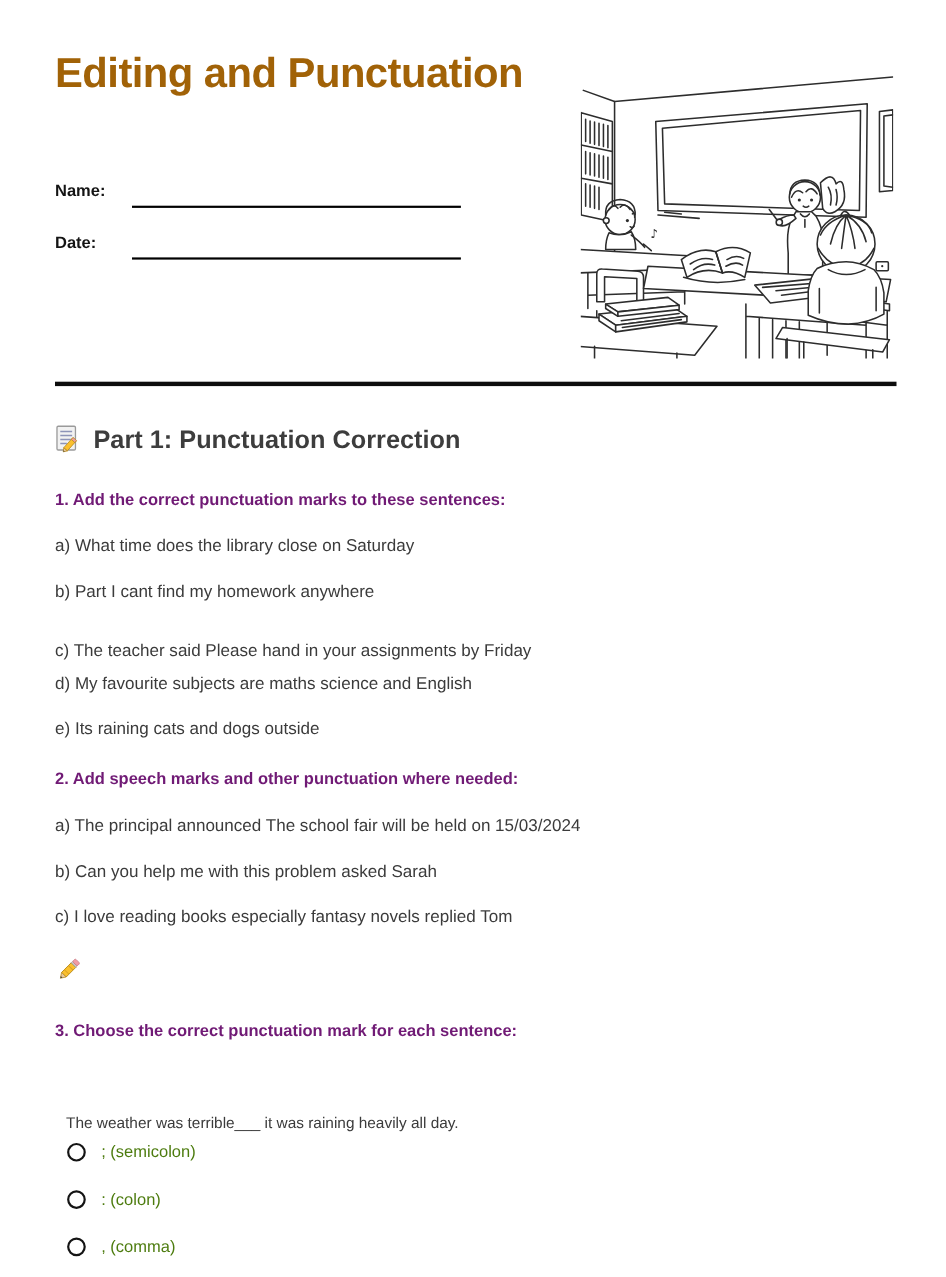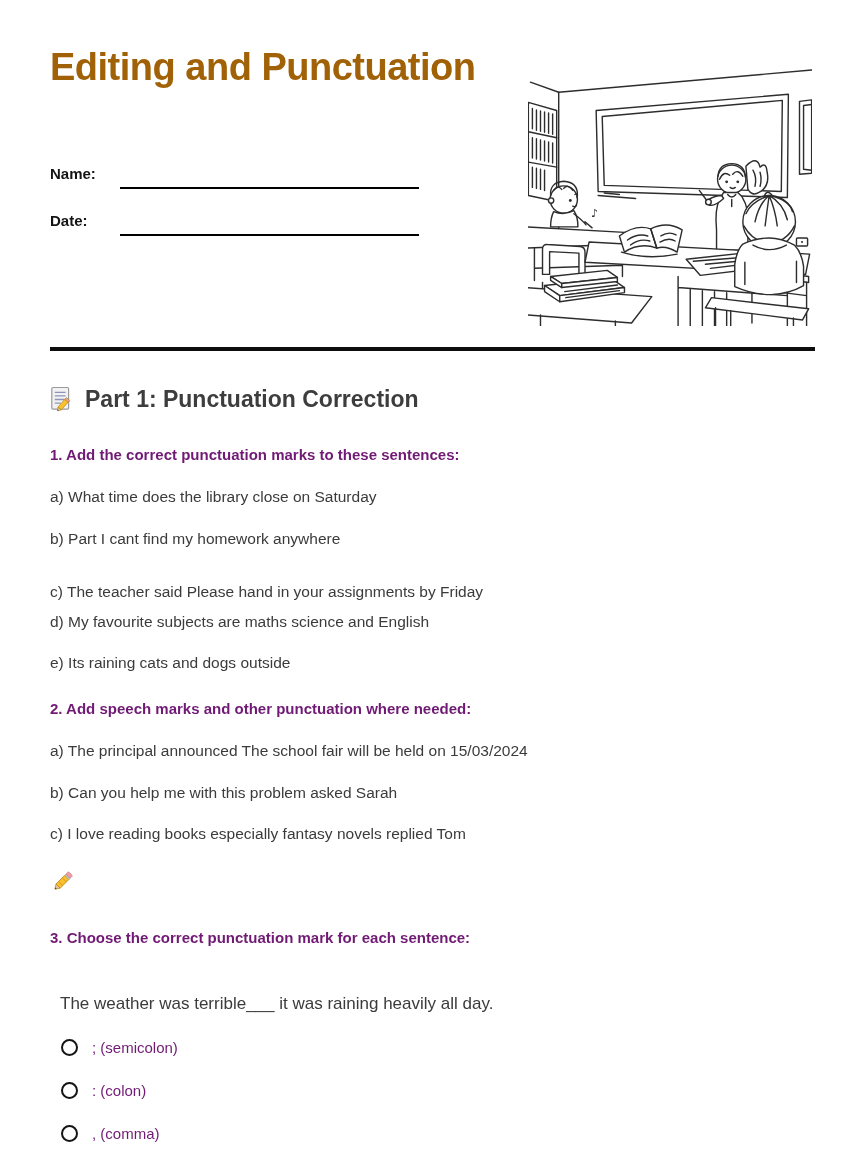--- a/index.html
+++ b/index.html
@@ -22,27 +22,27 @@
   }
   .illustration { left:528px; top:68px; width:284px; height:258px; }
   .divider { left:50px; top:347px; width:765px; height:0; border-top:4px solid #0d0d0d; }
   .section-heading {
     left:50px; display:flex; align-items:center; gap:11px;
     font-size:23px; font-weight:700; color:#3d3d3d;
   }
   .section-heading .emoji-icon { display:inline-flex; flex:0 0 auto; }
   .prompt { left:50px; font-size:15px; font-weight:700; color:#701a75; line-height:20px; }
   .item   { left:50px; font-size:15.5px; font-weight:400; color:#3b3b3b; line-height:20px; }
-  .sentence { left:60px; font-size:17px; color:#3b3b3b; line-height:20px; }
+  .sentence { left:60px; font-size:14px; color:#3b3b3b; line-height:20px;margin-top:16px; }
   .radio-row { left:61px; display:flex; align-items:center; gap:14px; height:24px; cursor:pointer; }
   .radio-circle {
     width:17px; height:17px; border:2.5px solid #141414; border-radius:50%;
     background:#fff; flex:0 0 auto;
   }
-  .radio-label { font-size:15px; color:#701a75; }
+  .radio-label { font-size:15px; color:#4d7c0f; }
   svg text { font-family:"DejaVu Sans",sans-serif; }
 </style>
 </head>
 <body>
 
 <h1 class="abs page-title"><span>Editing and Punctuation</span><br>
   </h1>
 
 <div class="abs form-row" style="top:165px;">
   <span class="lbl">Name:</span>

